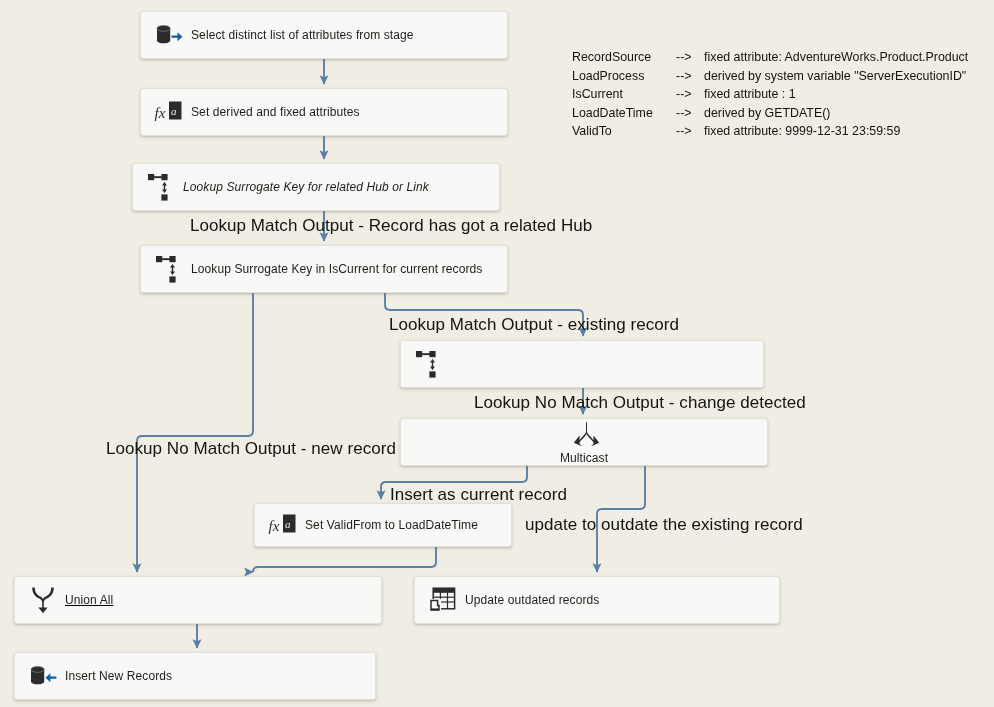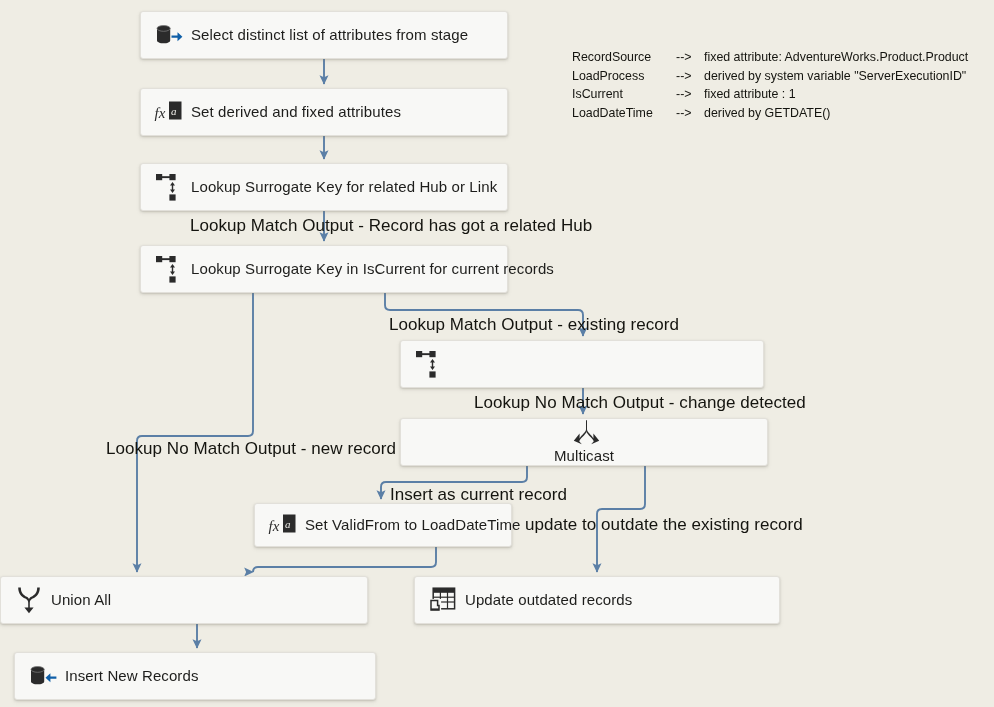--- a/index.html
+++ b/index.html
@@ -42,21 +42,21 @@
   .node-icon {
     width: 44px;
     min-width: 44px;
     height: 100%;
     display: flex;
     align-items: center;
     justify-content: center;
     margin-left: 6px;
   }
   .node-label {
-    font-size: 15px;
+    font-size: 12px;
     color: #1D1D1B;
     line-height: 1.2;
     white-space: nowrap;
     letter-spacing: 0.1px;
   }
   .wire-label {
     position: absolute;
     font-size: 17px;
     color: #14140F;
     white-space: nowrap;
@@ -138,21 +138,21 @@
     <span class="node-icon">
       <svg width="30" height="24" viewBox="0 0 30 24" xmlns="http://www.w3.org/2000/svg">
         <rect x="15" y="1.5" width="12.5" height="18" fill="#2B2B2B"></rect>
         <text x="0.5" y="18" font-family="'Liberation Serif', serif" font-style="italic" font-size="15" fill="#2B2B2B">fx</text>
         <text x="17" y="15" font-family="'Liberation Serif', serif" font-style="italic" font-size="11" fill="#F0EFEA">a</text>
       </svg>
     </span>
     <span class="node-label">Set derived and fixed attributes</span>
   </div>
 
-  <div class="node" style="left:140px; top:163px; width:368px; height:48px;">
+  <div class="node" style="left:132px; top:163px; width:368px; height:48px;font-style:italic;">
     <span class="node-icon">
       <svg width="26" height="28" viewBox="0 0 26 28" xmlns="http://www.w3.org/2000/svg">
         <rect x="0" y="1" width="6.2" height="6.2" fill="#2B2B2B"></rect>
         <rect x="5" y="3.2" width="10" height="1.9" fill="#2B2B2B"></rect>
         <rect x="13.4" y="1" width="6.2" height="6.2" fill="#2B2B2B"></rect>
         <path d="M16.5 9 L14 12.6 L15.8 12.6 L15.8 16.4 L14 16.4 L16.5 20 L19 16.4 L17.2 16.4 L17.2 12.6 L19 12.6 Z" fill="#2B2B2B"></path>
         <rect x="13.4" y="21.4" width="6.2" height="6.2" fill="#2B2B2B"></rect>
       </svg>
     </span>
     <span class="node-label">Lookup Surrogate Key for related Hub or Link</span>
@@ -201,21 +201,21 @@
     <span class="node-icon">
       <svg width="30" height="24" viewBox="0 0 30 24" xmlns="http://www.w3.org/2000/svg">
         <rect x="15" y="1.5" width="12.5" height="18" fill="#2B2B2B"></rect>
         <text x="0.5" y="18" font-family="'Liberation Serif', serif" font-style="italic" font-size="15" fill="#2B2B2B">fx</text>
         <text x="17" y="15" font-family="'Liberation Serif', serif" font-style="italic" font-size="11" fill="#F0EFEA">a</text>
       </svg>
     </span>
     <span class="node-label">Set ValidFrom to LoadDateTime</span>
   </div>
 
-  <div class="node" style="left:0; top:576px; width:368px; height:48px;">
+  <div class="node" style="left:14px; top:576px; width:368px; height:48px;text-decoration:underline;">
     <span class="node-icon">
       <svg width="26" height="28" viewBox="0 0 26 28" xmlns="http://www.w3.org/2000/svg">
         <path d="M2.2 1.4 C2.2 7.6 5.4 10.6 9.4 12.6 C11.6 13.8 12.2 15 12.2 17 L12.2 21.6
                  L8.4 21.6 L13 27.2 L17.6 21.6 L13.8 21.6 L13.8 17
                  C13.8 15 14.4 13.8 16.6 12.6 C20.6 10.6 23.8 7.6 23.8 1.4
                  L21.2 1.4 C21.2 6.6 18.6 8.8 15.2 10.8 C13.8 11.6 13.2 12.4 13 13.2
                  C12.8 12.4 12.2 11.6 10.8 10.8 C7.4 8.8 4.8 6.6 4.8 1.4 Z" fill="#2B2B2B"></path>
       </svg>
     </span>
     <span class="node-label">Union All</span>
@@ -268,15 +268,18 @@
     </span>
     <span class="legend-row">
       <span class="legend-attr">LoadProcess</span><span class="legend-arrow">--&gt;</span><span class="legend-desc">derived by system variable "ServerExecutionID"</span>
     </span>
     <span class="legend-row">
       <span class="legend-attr">IsCurrent</span><span class="legend-arrow">--&gt;</span><span class="legend-desc">fixed attribute : 1</span>
     </span>
     <span class="legend-row">
       <span class="legend-attr">LoadDateTime</span><span class="legend-arrow">--&gt;</span><span class="legend-desc">derived by GETDATE()</span>
     </span>
+    <span class="legend-row">
+      <span class="legend-attr">ValidTo</span><span class="legend-arrow">--&gt;</span><span class="legend-desc">fixed attribute: 9999-12-31 23:59:59</span>
+    </span>
   </div>
 
 </div>
 
 </body></html>

